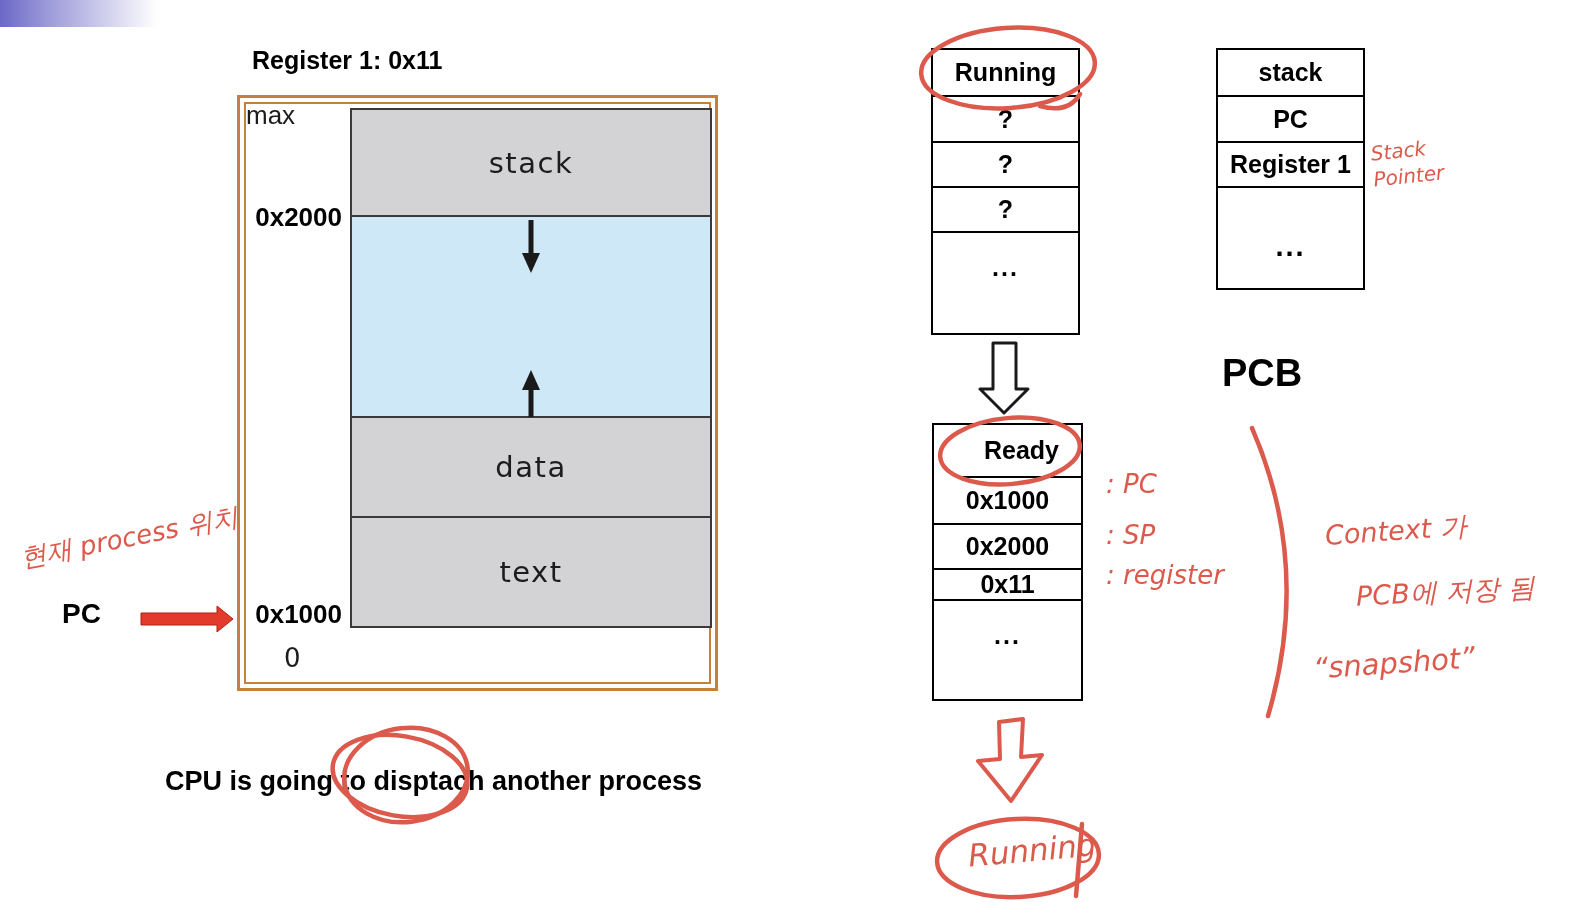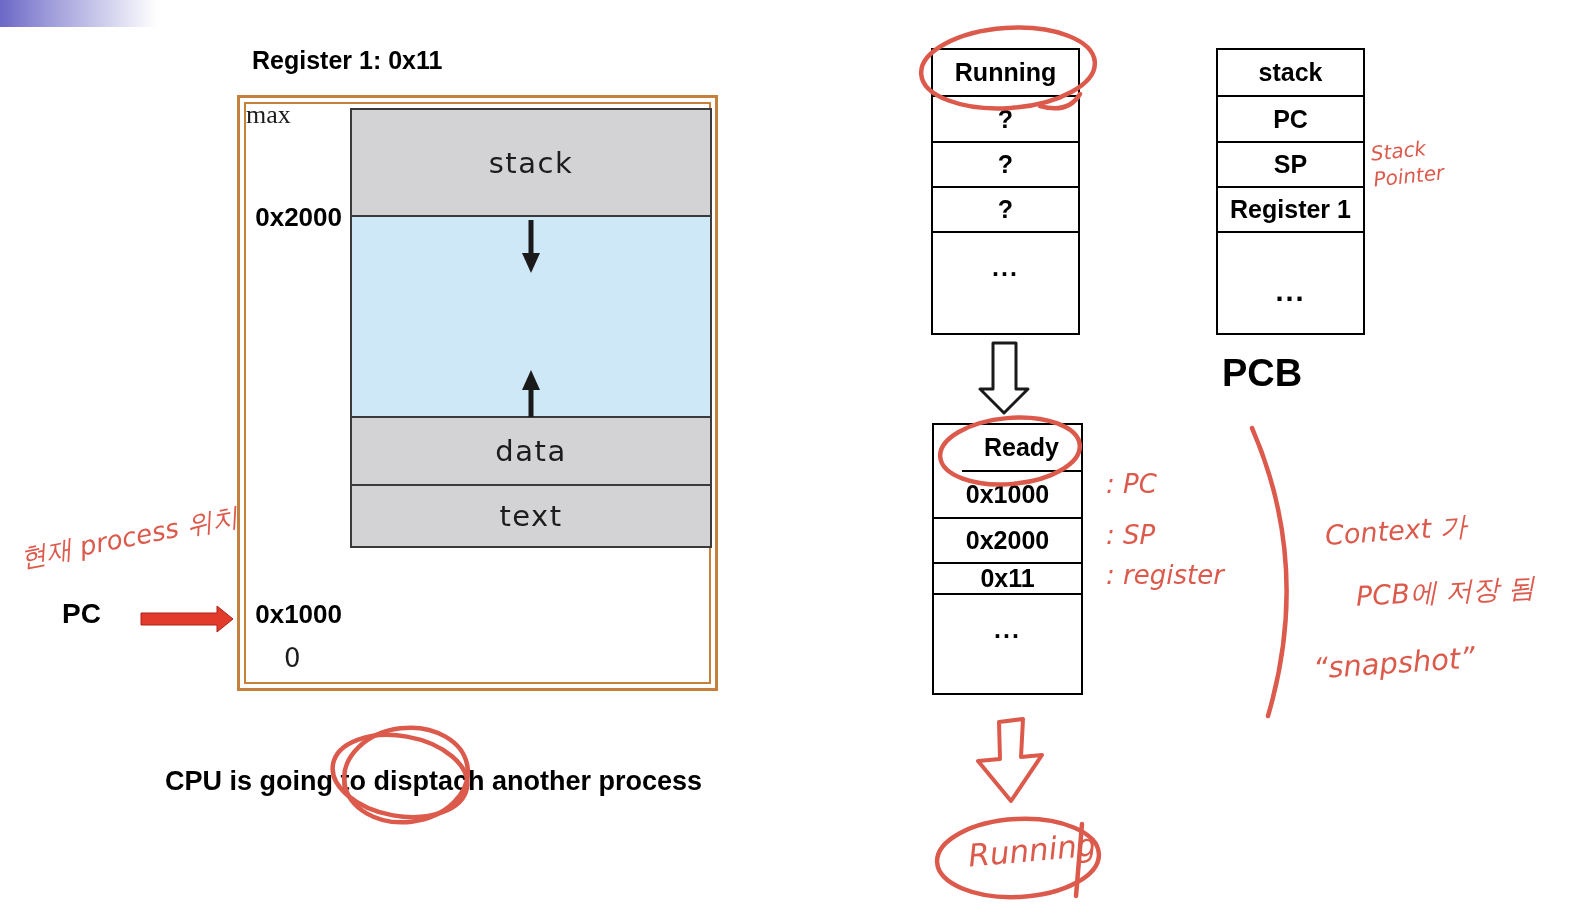--- a/index.html
+++ b/index.html
@@ -17,44 +17,44 @@
   #frame-inner{left:244px;top:102px;width:467px;height:582px;border:2px solid #c5803b;}
   #mem-col{left:350px;top:108px;width:362px;border:2px solid #3a3a3a;background:#fff;}
   .seg{box-sizing:border-box;display:flex;align-items:center;justify-content:center;
        font-family:"DejaVu Sans",sans-serif;font-size:29px;letter-spacing:1.5px;color:#1c1c1c;}
   .seg.gray{background:#d3d3d5;}
   .seg.blue{background:#cfe8f8;}
   .seg.bline{border-bottom:2px solid #3a3a3a;}
   #seg-stack{height:107px;}
   #seg-free{height:201px;}
   #seg-heap{height:84px;}
-  #seg-data{height:68px;}
-  #seg-text{height:60px;}
-  #lbl-max{left:246px;top:100px;font-size:26px;color:#1c1c1c;font-family:Liberation Serif, serif;}
+  #seg-data{height:100px;}
+  #seg-text{height:108px;}
+  #lbl-max{left:246px;top:100px;font-size:26px;color:#1c1c1c;font-family:Liberation Sans, sans-serif;}
   #lbl-stack-addr{left:206px;top:202px;width:136px;text-align:right;font-size:26px;font-weight:bold;}
   #lbl-text-addr{left:206px;top:599px;width:136px;text-align:right;font-size:26px;font-weight:bold;}
   #lbl-zero{left:284px;top:643px;font-size:26px;color:#1c1c1c;font-family:"DejaVu Sans",sans-serif;}
   #lbl-pc{left:62px;top:598px;font-size:28px;font-weight:bold;}
 
   
   #caption{left:165px;top:766px;font-size:27px;font-weight:bold;white-space:nowrap;}
   #caption span{display:inline;}
 
   
   .ptable{border:2px solid #000;background:#fff;}
   .prow{box-sizing:border-box;border-bottom:2px solid #000;display:flex;align-items:center;
         justify-content:center;font-weight:bold;font-size:25px;}
   .prow:last-child{border-bottom:none;}
   .prow.tall{align-items:flex-start;padding-top:20px;letter-spacing:2px;}
   #tbl-running{left:931px;top:48px;width:149px;}
   #tbl-pcb{left:1216px;top:48px;width:149px;}
   #tbl-pcb .tall{padding-top:42px;font-size:29px;}
   #tbl-ready{left:932px;top:423px;width:151px;}
   .rh0{height:47px;} .rh1{height:46px;} .rh2{height:45px;} .rh3{height:45px;} .rh4{height:100px;}
-  .sh0{height:47px;margin-left:28px;} .sh1{height:47px;} .sh2{height:45px;} .sh3{height:31px;} .sh4{height:98px;}
+  .sh0{height:53px;margin-left:28px;} .sh1{height:47px;} .sh2{height:45px;} .sh3{height:31px;} .sh4{height:98px;}
   #pcb-label{left:1222px;top:352px;font-size:38px;font-weight:bold;}
 
   
   .hw{color:#dc5a4c;font-family:"DejaVu Sans",sans-serif;font-style:italic;white-space:nowrap;}
   #hw-current{left:24px;top:541px;font-size:26px;transform:rotate(-11deg);transform-origin:left bottom;}
   #hw-stackptr{left:1372px;top:137px;font-size:20px;line-height:1.3;transform:rotate(-6deg);}
   #hw-pc-note{left:1106px;top:469px;font-size:26px;}
   #hw-sp-note{left:1106px;top:520px;font-size:26px;}
   #hw-reg-note{left:1106px;top:560px;font-size:26px;}
   #hw-ctx1{left:1325px;top:513px;font-size:27px;transform:rotate(-4deg);}
@@ -106,21 +106,20 @@
     <div class="prow rh0">Running</div>
     <div class="prow rh1">?</div>
     <div class="prow rh2">?</div>
     <div class="prow rh3">?</div>
     <div class="prow rh4 tall">...</div>
   </div>
 
   <div class="abs ptable" id="tbl-pcb">
     <div class="prow rh0">stack</div>
     <div class="prow rh1">PC</div>
-    <div class="prow rh2">SP</div>
     <div class="prow rh3">Register 1</div>
     <div class="prow rh4 tall">...</div>
   </div>
   <div class="abs" id="pcb-label">PCB</div>
   <div class="abs hw" id="hw-stackptr">
     <div>Stack</div>
     <div>Pointer</div>
   </div>
 
   <div class="abs ptable" id="tbl-ready">

